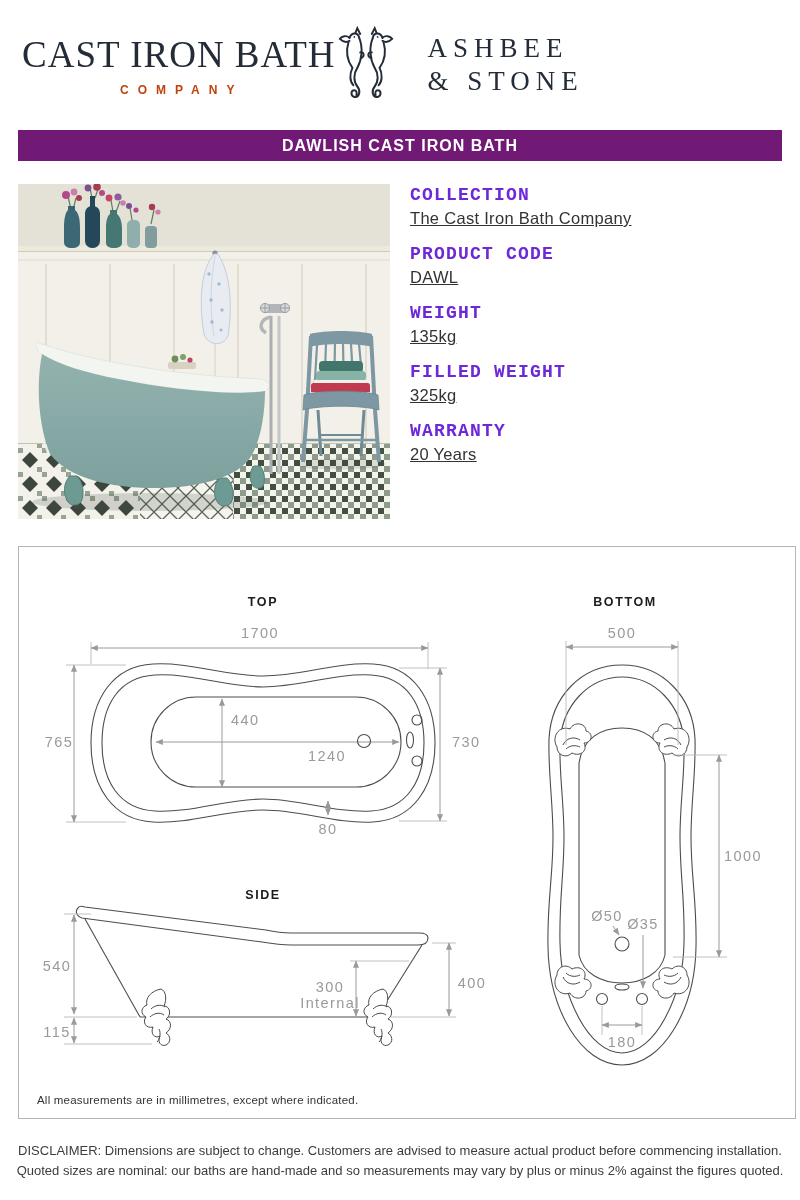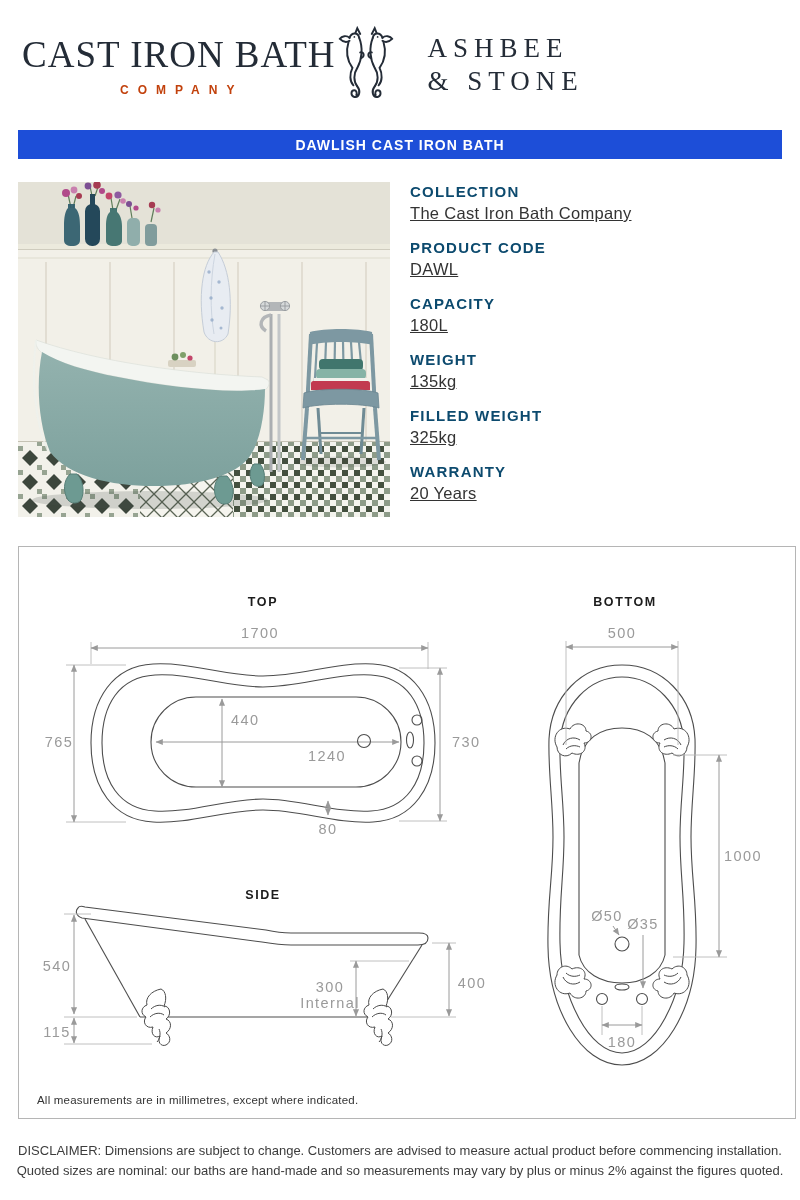--- a/index.html
+++ b/index.html
@@ -7,29 +7,29 @@
 
   
   .header{display:flex;align-items:center;padding:26px 22px 14px 22px;}
   .logo-left{text-align:center;}
   .logo-left .main{font-family:"Liberation Serif",serif;font-size:37px;letter-spacing:1px;color:#242c37;white-space:nowrap;}
   .logo-left .sub{font-size:12px;font-weight:bold;letter-spacing:9px;color:#c2410c;margin-top:7px;padding-left:6px;}
   .logo-right{display:flex;align-items:center;gap:30px;}
   .logo-right .txt{font-family:"Liberation Serif",serif;font-size:27px;letter-spacing:6px;color:#242c37;line-height:1.22;white-space:nowrap;}
 
   
-  .titlebar{margin:12px 18px 0 18px;background:#1d4ed8;color:#fff;text-align:center;
-            font-weight:bold;font-size:14px;letter-spacing:1px;padding:7px 0 6px 0;}
+  .titlebar{margin:12px 18px 0 18px;background:#701a75;color:#fff;text-align:center;
+            font-weight:bold;font-size:16px;letter-spacing:1px;padding:7px 0 6px 0;}
 
   
   .product-row{display:flex;gap:20px;margin:23px 18px 0 18px;}
   .photo-wrap{width:372px;height:335px;flex:none;}
   .specs{flex:1;padding-top:1px;}
   .spec{margin-bottom:16px;}
-  .spec .lab{font-size:15px;font-weight:bold;letter-spacing:1.2px;color:#0c4a6e;}
+  .spec .lab{font-size:18px;font-weight:bold;letter-spacing:1.2px;color:#6d28d9;font-family:Liberation Mono, monospace;}
   .spec .val{font-size:16.5px;color:#333;margin-top:4px;letter-spacing:0.3px;text-decoration:underline;}
 
   
   .draw-box{margin:27px 4px 0 18px;border:1px solid #b5b5b5;height:571px;}
   .draw-box svg{display:block;}
   .vlabel{fill:#1c1c1c;font-family:"Liberation Sans",sans-serif;font-size:12.5px;font-weight:bold;letter-spacing:1.6px;}
   .dim{fill:#9a9a9a;font-family:"Liberation Sans",sans-serif;font-size:14.5px;letter-spacing:1.4px;}
   .note{fill:#333;font-family:"Liberation Sans",sans-serif;font-size:11.5px;letter-spacing:0.2px;}
   .dln{stroke:#9a9a9a;stroke-width:1;fill:none;}
   .xln{stroke:#b9b9b9;stroke-width:0.9;fill:none;}
@@ -233,24 +233,20 @@
   <div class="specs">
     <div class="spec">
       <div class="lab">COLLECTION</div>
       <div class="val">The Cast Iron Bath Company</div>
     </div>
     <div class="spec">
       <div class="lab">PRODUCT CODE</div>
       <div class="val">DAWL</div>
     </div>
     <div class="spec">
-      <div class="lab">CAPACITY</div>
-      <div class="val">180L</div>
-    </div>
-    <div class="spec">
       <div class="lab">WEIGHT</div>
       <div class="val">135kg</div>
     </div>
     <div class="spec">
       <div class="lab">FILLED WEIGHT</div>
       <div class="val">325kg</div>
     </div>
     <div class="spec">
       <div class="lab">WARRANTY</div>
       <div class="val">20 Years</div>

